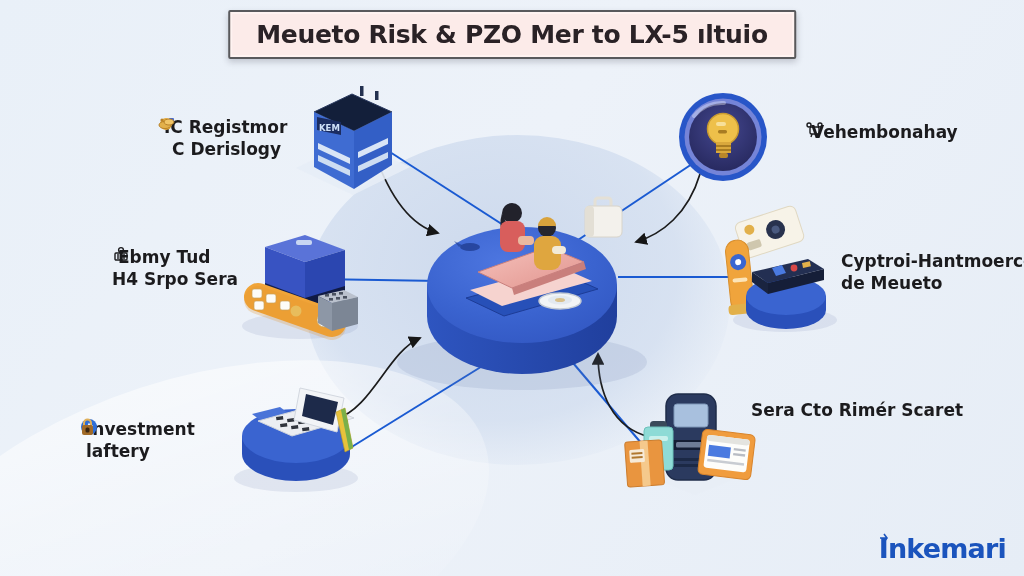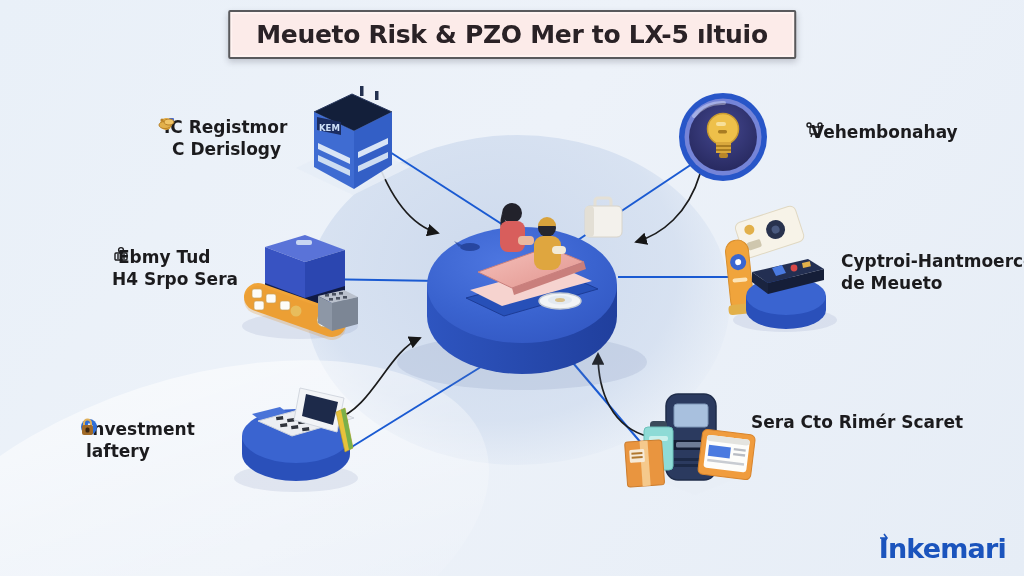--- a/index.html
+++ b/index.html
@@ -349,21 +349,21 @@
 
   <div class="label" style="left:841px;top:250px;">
     <div class="row">
         <span>Cyptroi-Hantmoerce</span>
       </div>
     <div class="row">
         <span>de Meueto</span>
       </div>
   </div>
 
-  <div class="label" style="left:751px;top:411px;text-align:right;">
+  <div class="label" style="left:751px;top:399px;text-align:right;">
     <div class="row">
         <span>Sera Cto Rimér Scaret</span>
       </div>
   </div>
 
   <div class="logo">
     <span>Inkemari</span>
     <span class="mark">
       <svg width="10" height="10">
           <path d="M1,5 h7 M5,1 l3,4 -3,4" stroke="#1b54bd" stroke-width="1.6" fill="none"></path>

